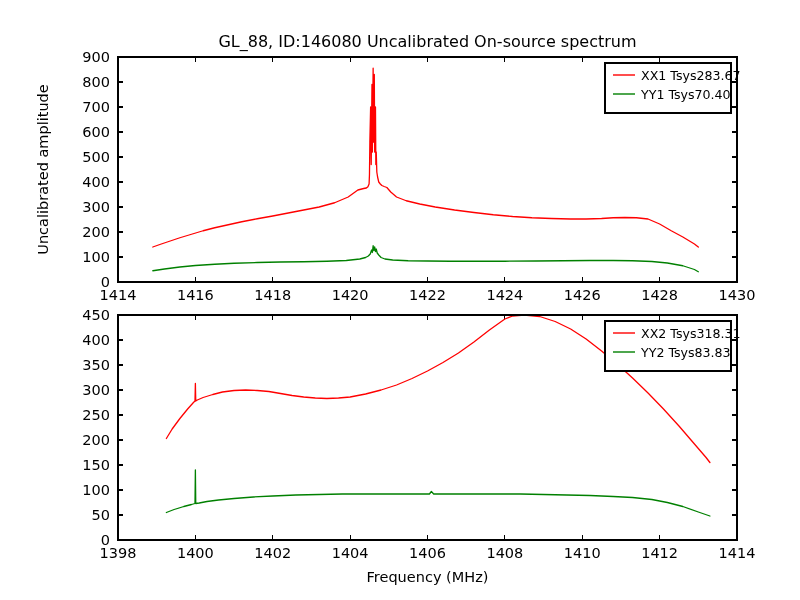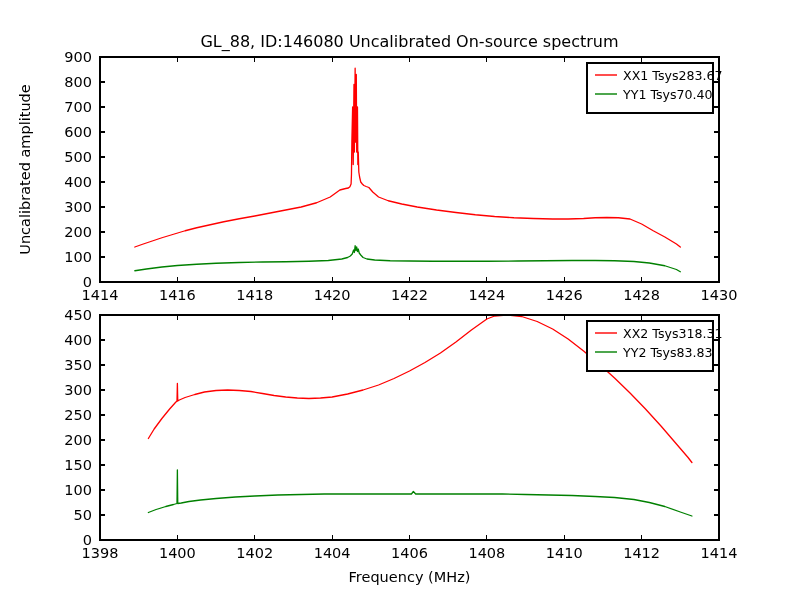--- a/index.html
+++ b/index.html
@@ -2,21 +2,21 @@
 <html><head>
 <meta charset="utf-8">
 <title>Spectrum</title>
 <style>
   html,body{margin:0;padding:0;}
   body{
     width:800px;height:600px;background:#ffffff;
     font-family:"DejaVu Sans","Liberation Sans",sans-serif;
     overflow:hidden;
   }
-  #figure{position:relative;width:668px;height:600px;background:#ffffff;}
+  #figure{position:relative;width:668px;height:600px;background:#ffffff;padding-left:18px;}
   svg{display:block;}
   .frame{fill:none;stroke:#000000;stroke-width:1.1;shape-rendering:crispEdges;}
   .tick{stroke:#000000;stroke-width:1.1;shape-rendering:crispEdges;}
   .ticklabel{font-size:14.5px;fill:#000000;font-family:"DejaVu Sans","Liberation Sans",sans-serif;}
   .axis-title{font-size:14.5px;fill:#000000;font-family:"DejaVu Sans","Liberation Sans",sans-serif;}
   .plot-title{font-size:16px;fill:#000000;font-family:"DejaVu Sans","Liberation Sans",sans-serif;}
   .legendbox{fill:#ffffff;stroke:#000000;stroke-width:1.1;shape-rendering:crispEdges;}
   .legendtext{font-size:12.6px;fill:#000000;font-family:"DejaVu Sans","Liberation Sans",sans-serif;}
   .series{fill:none;stroke-width:1.3;stroke-linejoin:round;stroke-linecap:round;}
   .legline{stroke-width:1.4;}

